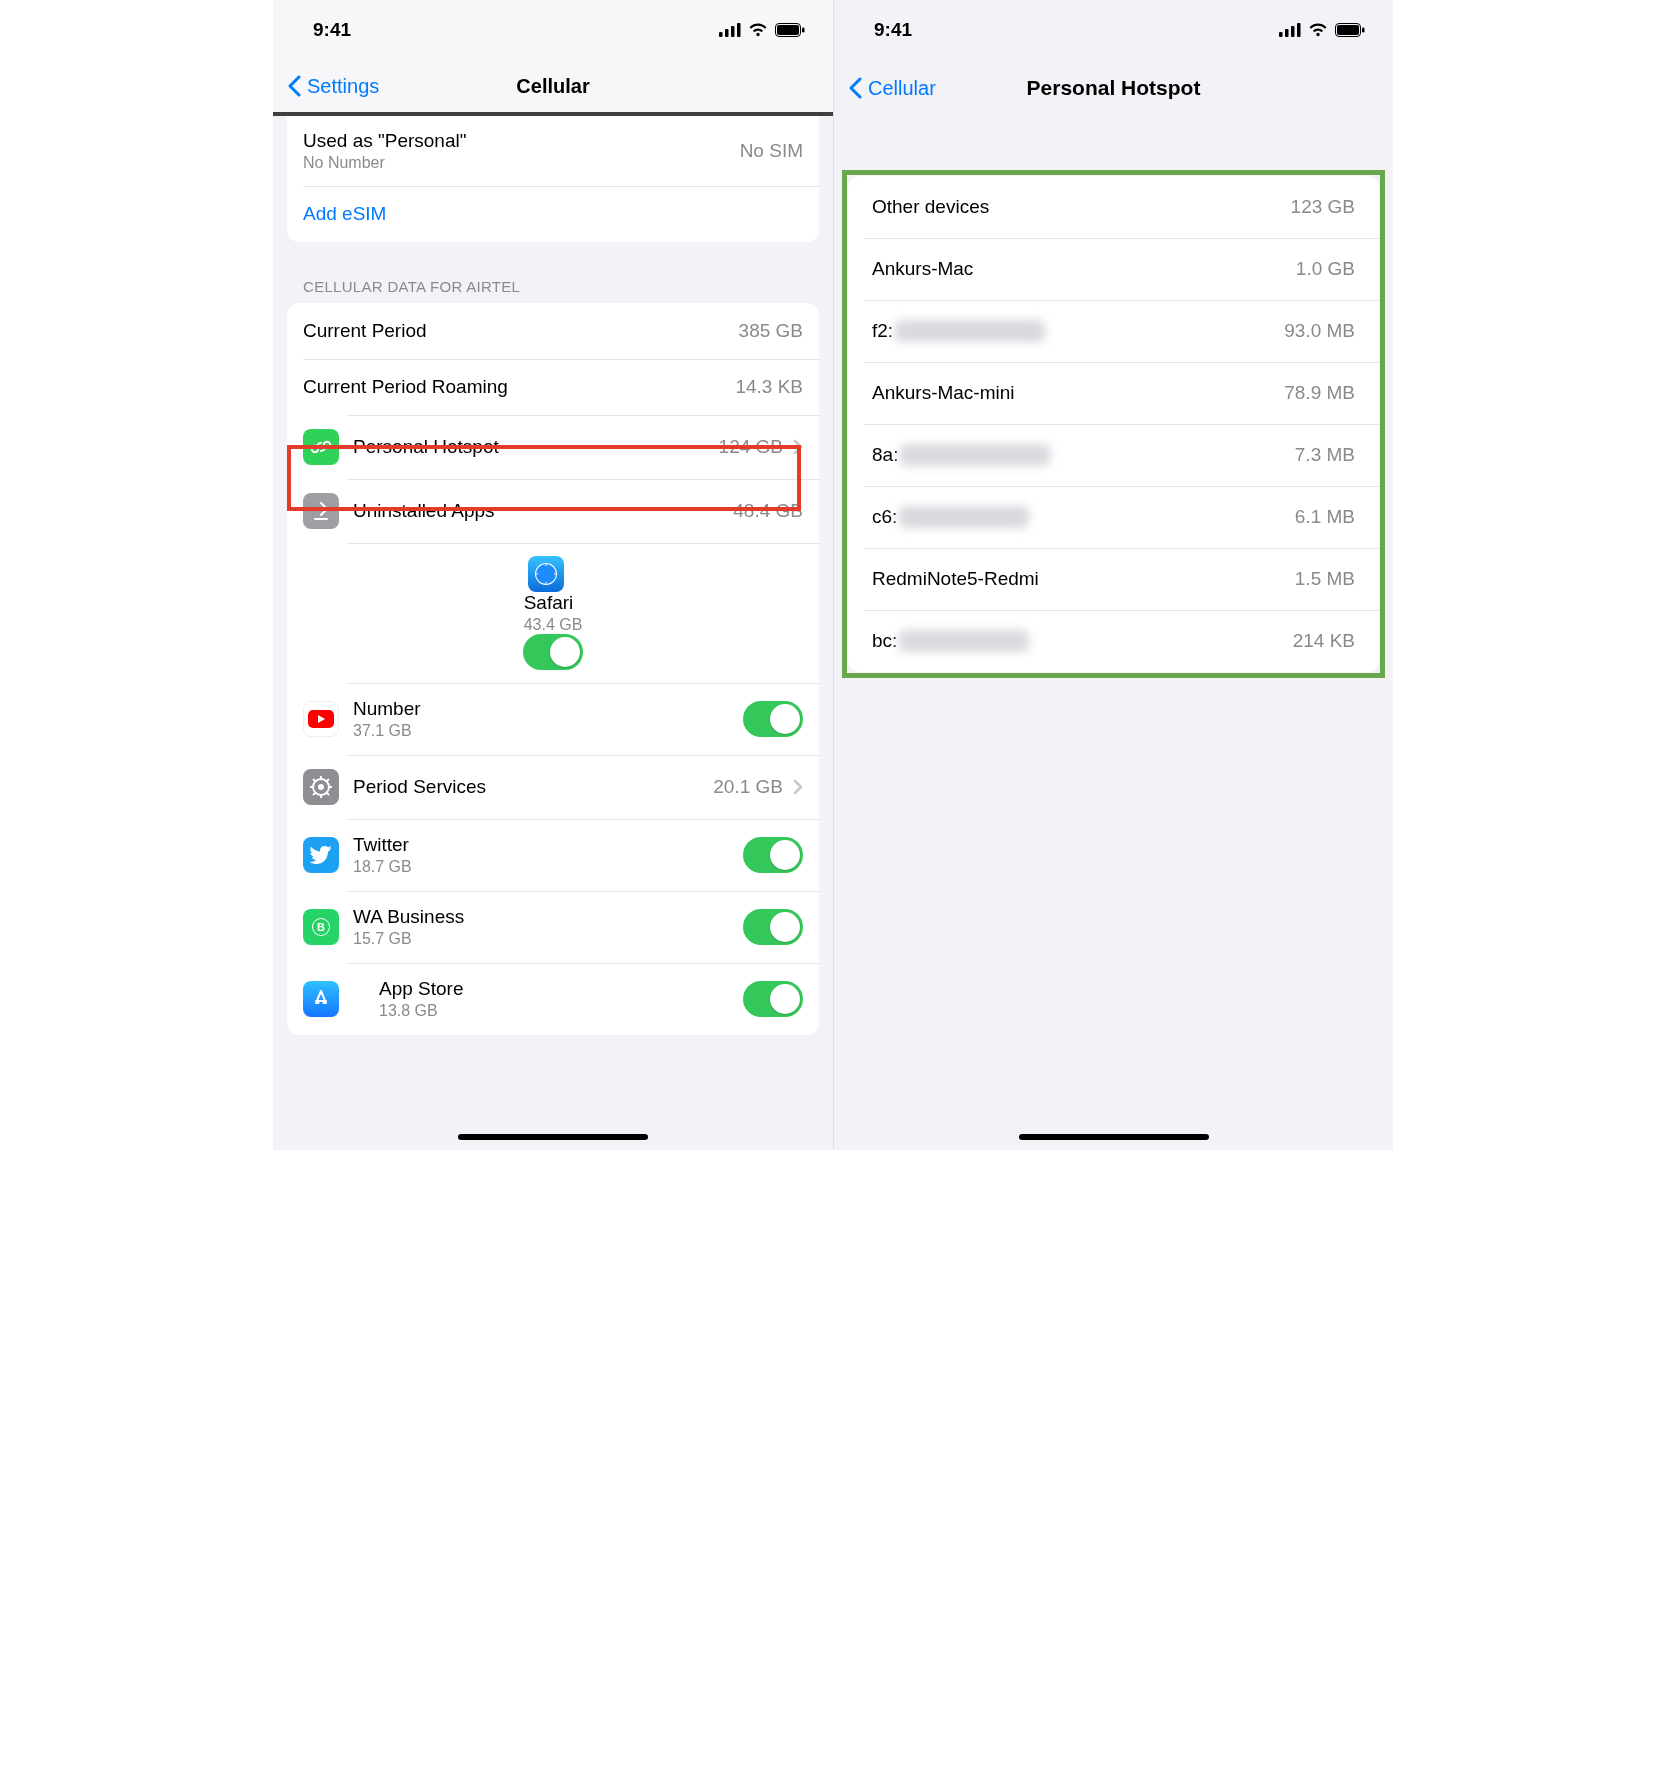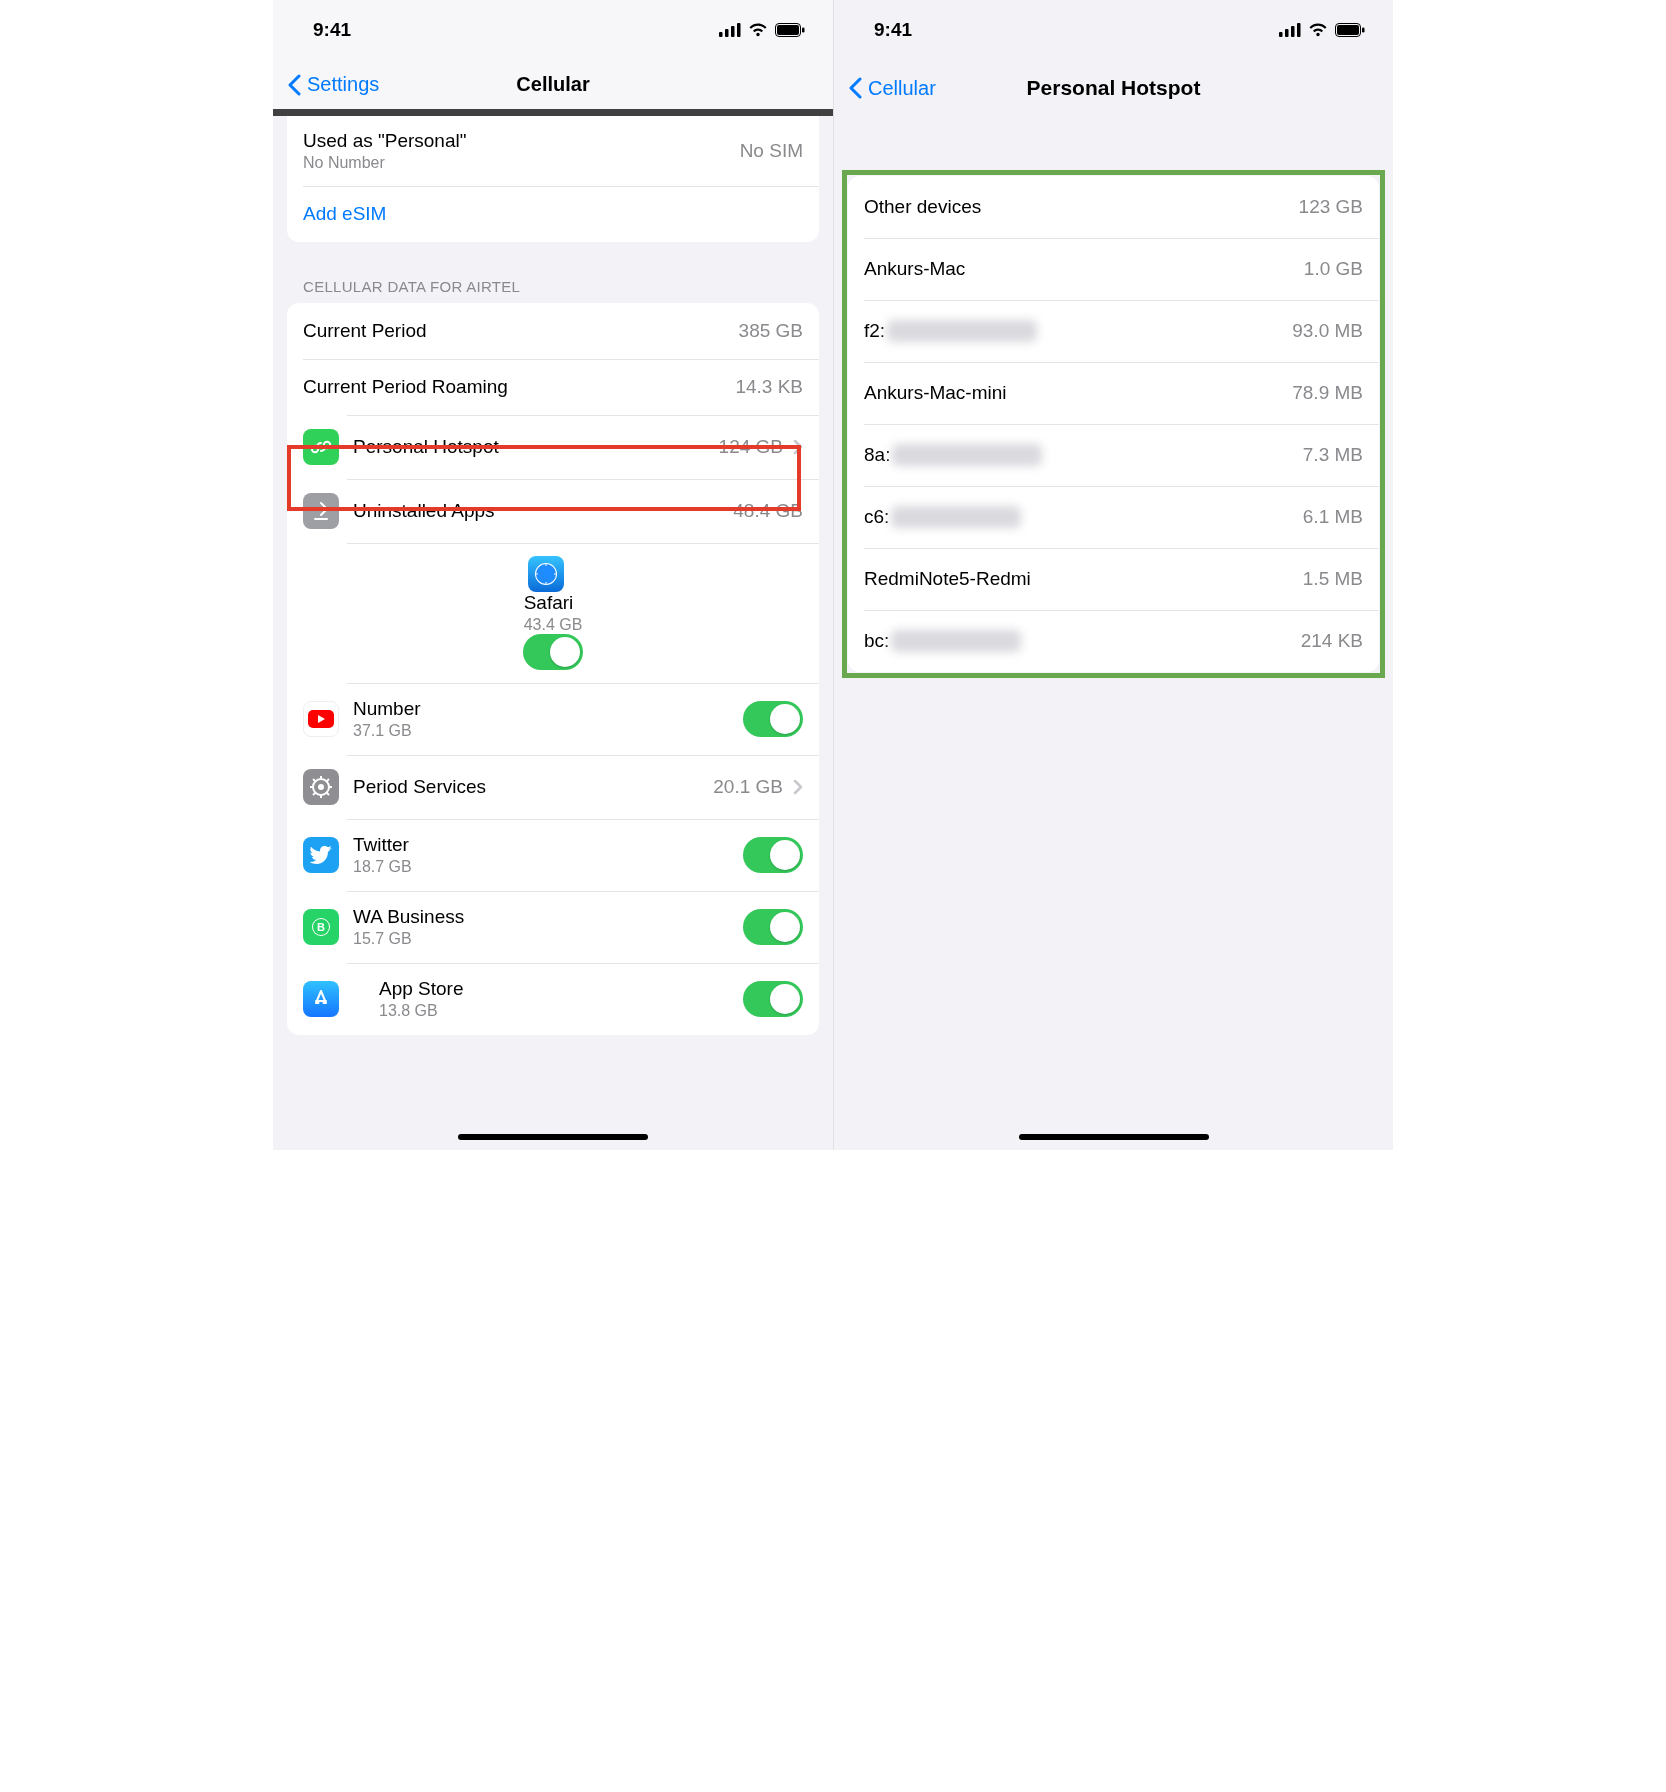--- a/index.html
+++ b/index.html
@@ -42,21 +42,21 @@
     .indicators { display: flex; align-items: center; gap: 7px; }
     .signal, .wifi, .battery { display: inline-flex; }
     .signal svg, .wifi svg, .battery svg { display: block; }
 
     
     .nav-header {
       height: 56px;
       display: flex;
       align-items: center;
       background: #f7f7f9;
-      border-bottom: 7px solid #404040;
+      border-bottom: 4px solid #404040;
       position: relative;
     }
     .nav-header.no-border { border-bottom: none; background: #f2f2f7; }
     .back-btn {
       display: flex; align-items: center; gap: 6px;
       color: #007aff; font-size: 20px;
       padding-left: 14px;
       cursor: pointer;
     }
     .back-chevron svg { display: block; }
@@ -150,21 +150,21 @@
     
     .home-indicator {
       position: absolute; bottom: 10px; left: 50%; transform: translateX(-50%);
       width: 190px; height: 6px; border-radius: 3px; background: #000;
     }
 
     
     .hotspot-row {
       display: flex; align-items: center;
       min-height: 62px;
-      padding: 0 16px;
+      padding: 0 24px;
       position: relative;
     }
     .hotspot-row + .hotspot-row::before {
       content: ""; position: absolute; left: 16px; right: 0; top: 0; height: 1px; background: #e3e3e8;
     }
     .device-name { font-size: 19px; color: #000; flex: 1; display: flex; align-items: center; }
     .device-usage { font-size: 19px; color: #8a8a8e; }
     .blur {
       display: inline-block;
       width: 150px; height: 22px;

